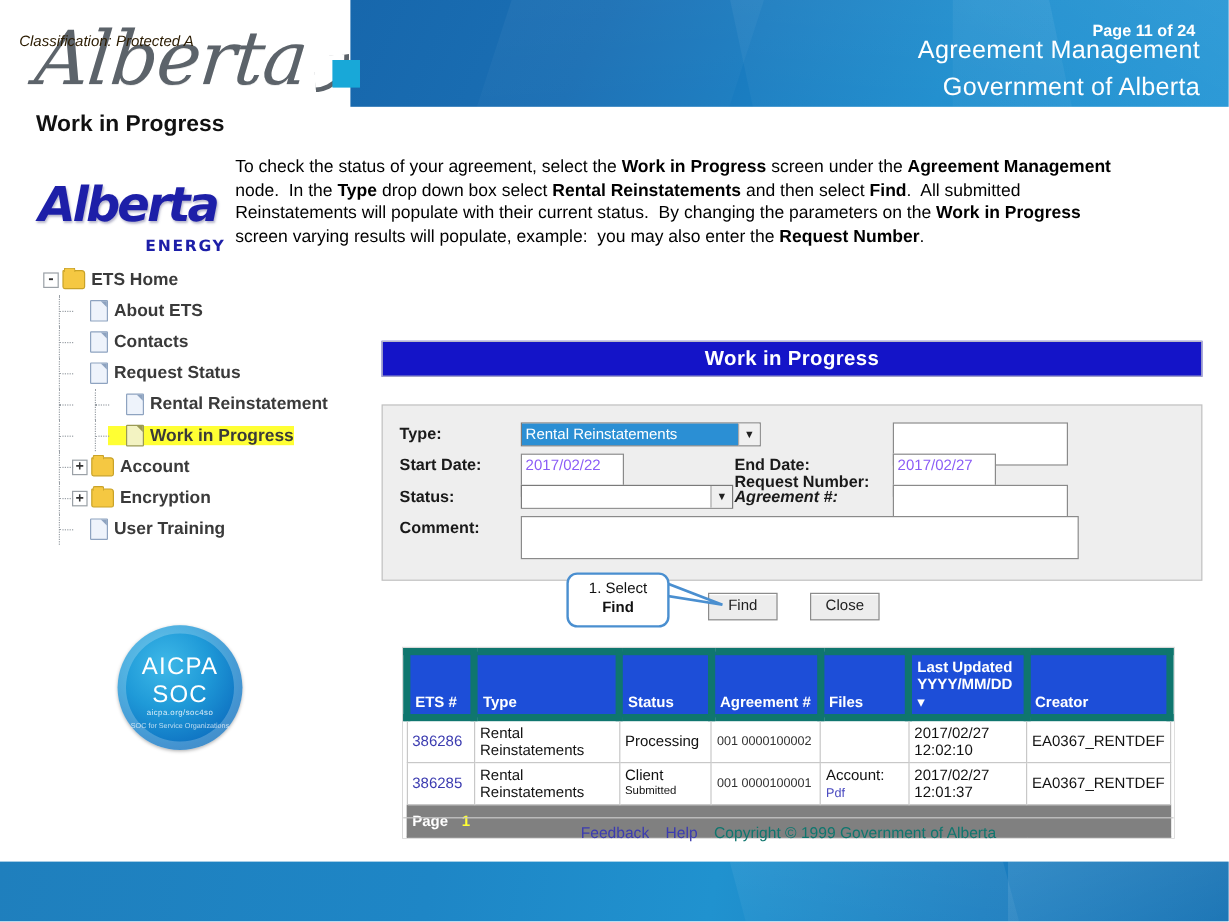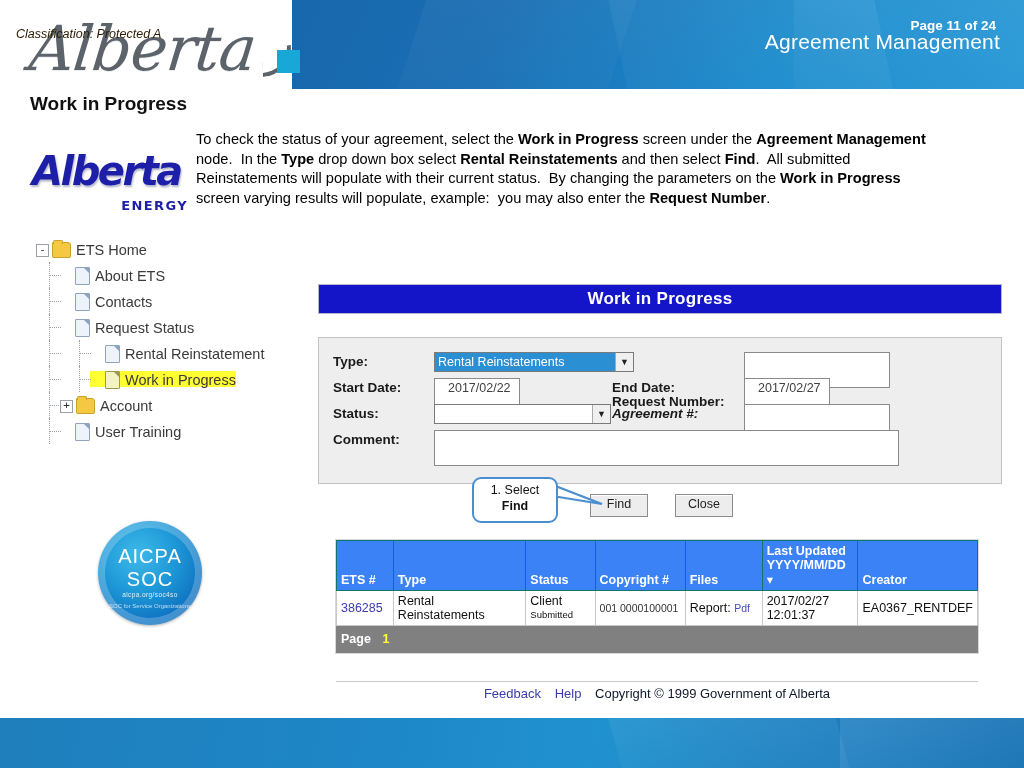--- a/index.html
+++ b/index.html
@@ -76,21 +76,21 @@
     color:#1d1fa8;letter-spacing:-2.5px;
     text-shadow:1px 2px 2px rgba(90,90,140,.45);
   }
   #energy-logo .sub{
     position:absolute;right:4px;top:50px;
     font-family:"DejaVu Sans",sans-serif;
     font-size:13px;font-weight:bold;color:#1d1fa8;letter-spacing:1.4px;
   }
 
   
-  #tree{position:absolute;left:36px;top:236px;width:276px;font-size:14.5px;color:#3a3a3a;}
+  #tree{position:absolute;left:36px;top:220px;width:276px;font-size:14.5px;color:#3a3a3a;font-weight:bold;}
   .tnode{position:relative;height:26px;line-height:26px;white-space:nowrap;}
   .tnode .tog{
     display:inline-block;width:11px;height:11px;line-height:9px;text-align:center;
     border:1px solid #9aa0a6;background:#fff;color:#333;font-size:11px;
     font-family:"DejaVu Sans Mono",monospace;vertical-align:middle;margin-right:3px;
   }
   .tnode .spacer{display:inline-block;width:15px;}
   .ico{display:inline-block;width:17px;height:14px;vertical-align:middle;margin-right:5px;position:relative;}
   .ico.folder{background:#f5c842;border:1px solid #c9a227;border-radius:1px 3px 2px 2px;}
   .ico.folder:before{content:"";position:absolute;left:0;top:-3px;width:8px;height:3px;background:#f5c842;border:1px solid #c9a227;border-bottom:none;border-radius:2px 2px 0 0;}
@@ -131,21 +131,21 @@
     background:#1414c8;border:1px solid #b8b8c8;
     color:#fff;font-size:17px;font-weight:bold;text-align:center;line-height:28px;
     letter-spacing:.3px;
   }
   #form-panel{
     position:absolute;left:318px;top:337px;width:682px;height:145px;
     background:#eeeeee;border:1px solid #c2c2c2;
   }
   .flabel{position:absolute;font-size:13.5px;font-weight:bold;color:#1a1a1a;}
   .fctl{position:absolute;background:#fff;border:1px solid #8a8a8a;box-sizing:border-box;}
-  .fctl.txt{height:36px;font-size:12.5px;line-height:18px;padding:0 13px;color:#404040;}
+  .fctl.txt{height:36px;font-size:12.5px;line-height:18px;padding:0 3px;color:#8b5cf6;}
   .sel{position:absolute;height:20px;box-sizing:border-box;border:1px solid #7a7a7a;background:#fff;}
   .sel .val{
     position:absolute;left:0;top:0;right:18px;bottom:0;
     font-size:12.5px;line-height:18px;padding-left:3px;color:#fff;background:#2b8fd4;
     overflow:hidden;white-space:nowrap;
   }
   .sel .val.empty{background:#fff;color:#111;}
   .sel .arrow{
     position:absolute;right:0;top:0;width:17px;height:18px;background:#f0f0f0;border-left:1px solid #a9a9a9;
     text-align:center;font-size:9px;line-height:18px;color:#222;
@@ -166,22 +166,22 @@
   #callout .c2{position:absolute;left:0;right:0;top:20px;font-weight:bold;}
   #callout-tail{position:absolute;left:540px;top:478px;width:70px;height:34px;z-index:5;}
 
   
   #results{
     position:absolute;left:336px;top:540px;width:642px;
     border-collapse:collapse;font-size:12.5px;color:#111;
     box-shadow:0 0 0 1px #d8d8d8;
   }
   #results th{
-    background:#3b82f6;color:#fff;font-weight:bold;font-size:12.5px;
-    text-align:left;padding:3px 4px;border:1px solid #0f766e;vertical-align:bottom;
+    background:#1d4ed8;color:#fff;font-weight:bold;font-size:12.5px;
+    text-align:left;padding:3px 4px;border:6px solid #0f766e;vertical-align:bottom;
     height:38px;
   }
   #results td{
     background:#fff;border:1px solid #c8c8c8;padding:3px 4px;vertical-align:middle;height:28px;
   }
   #results td.etsno{color:#3b3bb0;}
   #results td.agr{font-size:10.5px;color:#333;}
   #results td.small2{line-height:13px;}
   #results td.small2 .s1{font-size:12.5px;}
   #results td.small2 .s2{font-size:9.5px;}
@@ -191,21 +191,21 @@
     background:#808080;color:#fff;font-weight:bold;font-size:12.5px;border:1px solid #808080;
     height:20px;
   }
   #pagerow .pn{color:#ffff33;padding-left:8px;}
 
   
   #app-footer{
     position:absolute;left:336px;top:686px;width:642px;text-align:center;font-size:13px;
   }
   #app-footer .lnk{color:#3b3bb0;margin-right:10px;}
-  #app-footer .cpy{color:#0f172a;}
+  #app-footer .cpy{color:#0f766e;}
   #app-rule{position:absolute;left:336px;top:681px;width:642px;height:1px;background:#c9c9c9;}
 
   
   #bottom{
     position:absolute;left:0;top:718px;width:1024px;height:50px;
     background:linear-gradient(100deg,#1f7fbd 0%,#1e86c6 35%,#2092cf 58%,#1b7ec0 80%,#1873b4 100%);
     overflow:hidden;
   }
   #bottom .f1{position:absolute;left:620px;top:-30px;width:220px;height:120px;background:linear-gradient(200deg,rgba(255,255,255,.10),rgba(255,255,255,0));transform:rotate(-15deg);}
   #bottom .f2{position:absolute;left:840px;top:-10px;width:200px;height:90px;background:linear-gradient(160deg,rgba(255,255,255,.12),rgba(255,255,255,0));}
@@ -215,20 +215,21 @@
 </head>
 <body>
 
 <div id="header-band">
   <div class="facet1"></div>
   <div class="facet2"></div>
   <div class="facet3"></div>
 </div>
 <div id="header-title">
   <div>Agreement Management</div>
+  <div>Government of Alberta</div>
 </div>
 
 <div id="ab-logo">
   <div class="script">Alberta</div>
   <div class="swoop"></div>
   <div class="sq"></div>
 </div>
 
 <div id="slide-title">Work in Progress</div>
 
@@ -240,20 +241,21 @@
 </div>
 
 <div id="tree">
     <div class="tnode"><span><span class="tog">-</span><span class="ico folder"></span><span class="tlabel">ETS Home</span></span></div>
     <div class="tnode indent1"><div class="dash"></div><div class="dashstub"></div><span><span class="spacer"></span><span class="ico page"></span><span class="tlabel">About ETS</span></span></div>
     <div class="tnode indent1"><div class="dash"></div><div class="dashstub"></div><span><span class="spacer"></span><span class="ico page"></span><span class="tlabel">Contacts</span></span></div>
     <div class="tnode indent1"><div class="dash"></div><div class="dashstub"></div><span><span class="spacer"></span><span class="ico page"></span><span class="tlabel">Request Status</span></span></div>
     <div class="tnode indent2"><div class="dash"></div><div class="dashstub"></div><div class="dash2"></div><div class="dashstub2"></div><span><span class="spacer"></span><span class="ico page"></span><span class="tlabel">Rental Reinstatement</span></span></div>
     <div class="tnode indent2"><div class="dash"></div><div class="dashstub"></div><div class="dash2"></div><div class="dashstub2"></div><span class="hl"><span class="spacer"></span><span class="ico page hl"></span><span class="tlabel">Work in Progress</span></span></div>
     <div class="tnode indent1"><div class="dash"></div><div class="dashstub"></div><span><span class="tog">+</span><span class="ico folder"></span><span class="tlabel">Account</span></span></div>
+    <div class="tnode indent1"><div class="dash"></div><div class="dashstub"></div><span><span class="tog">+</span><span class="ico folder"></span><span class="tlabel">Encryption</span></span></div>
     <div class="tnode indent1"><div class="dash"></div><div class="dashstub"></div><span><span class="spacer"></span><span class="ico page"></span><span class="tlabel">User Training</span></span></div>
   </div>
 
 <div id="soc">
   <div class="l1">AICPA</div>
   <div class="l2">SOC</div>
   <div class="l3">aicpa.org/soc4so</div>
   <div class="arc">SOC for Service Organizations</div>
 </div>
 
@@ -299,40 +301,54 @@
 
 <div class="btn" style="left:590px;top:494px;">Find</div>
 <div class="btn" style="left:675px;top:494px;">Close</div>
 
 <table id="results">
   <thead>
     <tr>
       <th style="width:52px;">ETS #</th>
       <th style="width:148px;">Type</th>
       <th style="width:72px;margin-left:18px;">Status</th>
-      <th style="width:96px;">Copyright #</th>
+      <th style="width:96px;">Agreement #</th>
       <th style="width:86px;">Files</th>
       <th style="width:92px;">
         <span>Last Updated</span><br>
         <span>YYYY/MM/DD</span><br>
         <span>▾</span>
       </th>
       <th style="width:96px;">Creator</th>
     </tr>
   </thead>
   <tbody id="results-body">
       <tr>
+        <td class="etsno"><span>386286</span></td>
+        <td>Rental Reinstatements</td>
+        <td class="small2">
+          <div class="s1">Processing</div>
+        </td>
+        <td class="agr">001 0000100002</td>
+        <td></td>
+        <td class="lu">
+          <div>2017/02/27</div>
+          <div>12:02:10</div>
+        </td>
+        <td>EA0367_RENTDEF</td>
+      </tr>
+      <tr>
         <td class="etsno"><span>386285</span></td>
         <td>Rental Reinstatements</td>
         <td class="small2">
           <div class="s1">Client</div>
           <div class="s2">Submitted</div>
         </td>
         <td class="agr">001 0000100001</td>
-        <td><span>Report: </span><span class="pdf-link">Pdf</span></td>
+        <td><span>Account: </span><span class="pdf-link">Pdf</span></td>
         <td class="lu">
           <div>2017/02/27</div>
           <div>12:01:37</div>
         </td>
         <td>EA0367_RENTDEF</td>
       </tr>
     </tbody>
   <tfoot>
     <tr id="pagerow">
       <td colspan="7">

